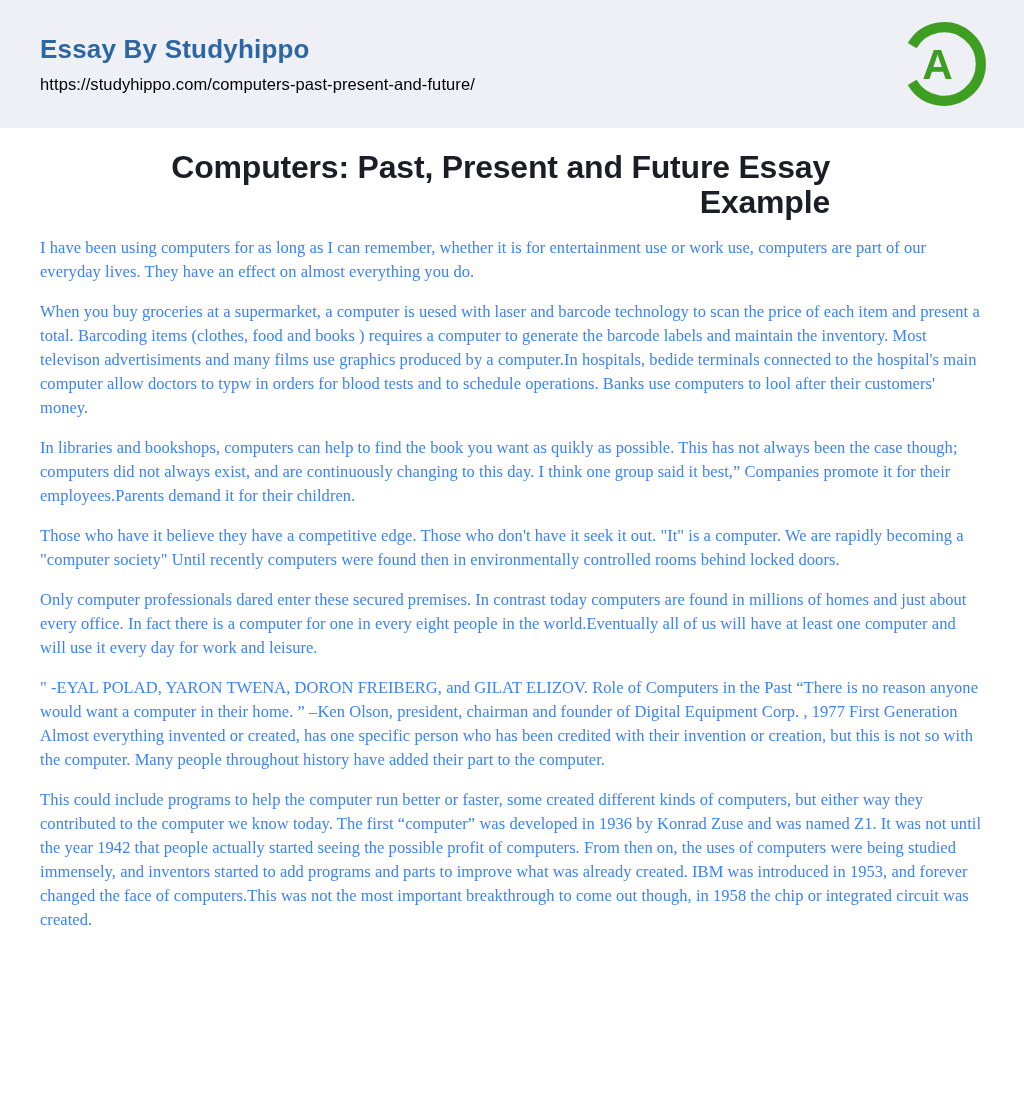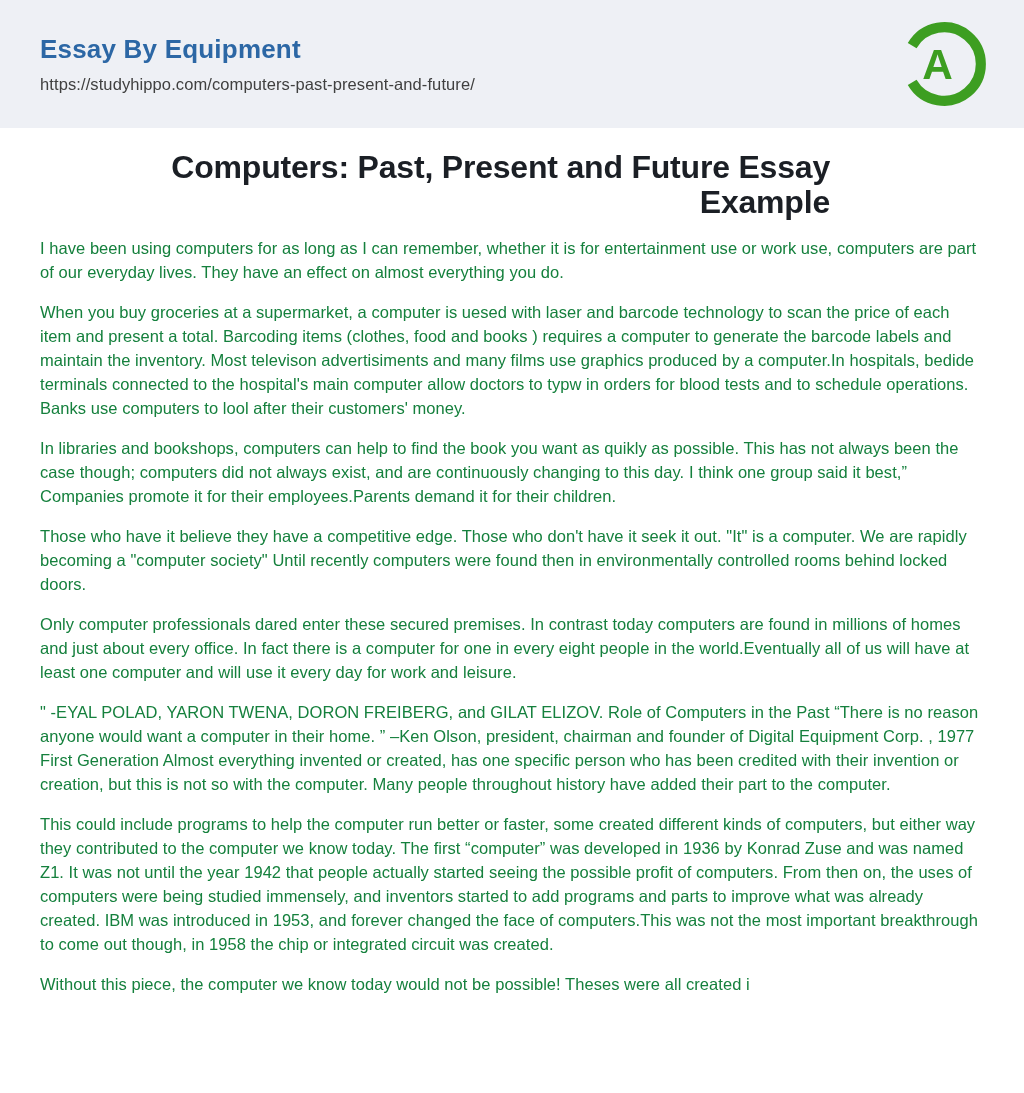--- a/index.html
+++ b/index.html
@@ -27,21 +27,21 @@
     padding: 0 34px 0 40px;
   }
   .header-text { display: flex; flex-direction: column; gap: 10px; }
   .site-name {
     color: #2c67a5;
     font-size: 26px;
     font-weight: 700;
     letter-spacing: 0.2px;
   }
   .site-url {
-    color: #404040;
+    color: #000000;
     font-size: 16.5px;
     font-weight: 400;
     text-decoration: none;
     letter-spacing: 0.1px;
   }
   .logo { width: 92px; height: 92px; display: block; }
   .logo text {
     font-family: "Liberation Sans", "DejaVu Sans", sans-serif;
     font-weight: 700;
   }
@@ -54,53 +54,53 @@
     color: #1b1f25;
     font-size: 32px;
     line-height: 35px;
     font-weight: 800;
     letter-spacing: -0.2px;
     max-width: 790px;
     margin-bottom: 14px;
     text-align: right;
   }
   .body-paragraph {
-    color: #15803d;
+    color: #3b82f6;
     font-size: 16.5px;
     line-height: 24px;
     margin: 16px 0;
     letter-spacing: 0.05px;
     max-width: 944px;
+    font-family: Liberation Serif, serif;
   }
 </style>
 </head>
 <body>
 
 <div class="page">
 
   <header class="page-header">
     <div class="header-text">
-      <div class="site-name">Essay By Equipment</div>
+      <div class="site-name">Essay By Studyhippo</div>
       <a class="site-url">https://studyhippo.com/computers-past-present-and-future/</a>
     </div>
 
     <svg class="logo" viewBox="0 0 100 100" aria-hidden="true">
       <path d="M 15.4 70 A 40 40 0 1 0 15.4 30" fill="none" stroke="#3d9e21" stroke-width="11" stroke-linecap="butt"></path>
       <text x="43" y="66" text-anchor="middle" font-size="46" fill="#3d9e21">A</text>
     </svg>
   </header>
 
   <main class="article">
     <h1 class="article-title">Computers: Past, Present and Future Essay Example</h1>
 
     <div>
         <p class="body-paragraph">I have been using computers for as long as I can remember, whether it is for entertainment use or work use, computers are part of our everyday lives. They have an effect on almost everything you do.</p>
         <p class="body-paragraph">When you buy groceries at a supermarket, a computer is uesed with laser and barcode technology to scan the price of each item and present a total. Barcoding items (clothes, food and books ) requires a computer to generate the barcode labels and maintain the inventory. Most televison advertisiments and many films use graphics produced by a computer.In hospitals, bedide terminals connected to the hospital's main computer allow doctors to typw in orders for blood tests and to schedule operations. Banks use computers to lool after their customers' money.</p>
         <p class="body-paragraph">In libraries and bookshops, computers can help to find the book you want as quikly as possible. This has not always been the case though; computers did not always exist, and are continuously changing to this day. I think one group said it best,” Companies promote it for their employees.Parents demand it for their children.</p>
         <p class="body-paragraph">Those who have it believe they have a competitive edge. Those who don't have it seek it out. "It" is a computer. We are rapidly becoming a "computer society" Until recently computers were found then in environmentally controlled rooms behind locked doors.</p>
         <p class="body-paragraph">Only computer professionals dared enter these secured premises. In contrast today computers are found in millions of homes and just about every office. In fact there is a computer for one in every eight people in the world.Eventually all of us will have at least one computer and will use it every day for work and leisure.</p>
         <p class="body-paragraph">" -EYAL POLAD, YARON TWENA, DORON FREIBERG, and GILAT ELIZOV. Role of Computers in the Past “There is no reason anyone would want a computer in their home. ” –Ken Olson, president, chairman and founder of Digital Equipment Corp. , 1977 First Generation Almost everything invented or created, has one specific person who has been credited with their invention or creation, but this is not so with the computer. Many people throughout history have added their part to the computer.</p>
         <p class="body-paragraph">This could include programs to help the computer run better or faster, some created different kinds of computers, but either way they contributed to the computer we know today. The first “computer” was developed in 1936 by Konrad Zuse and was named Z1. It was not until the year 1942 that people actually started seeing the possible profit of computers. From then on, the uses of computers were being studied immensely, and inventors started to add programs and parts to improve what was already created. IBM was introduced in 1953, and forever changed the face of computers.This was not the most important breakthrough to come out though, in 1958 the chip or integrated circuit was created.</p>
-        <p class="body-paragraph">Without this piece, the computer we know today would not be possible! Theses were all created i</p>
       </div>
   </main>
 
 </div>
 
 </body></html>

